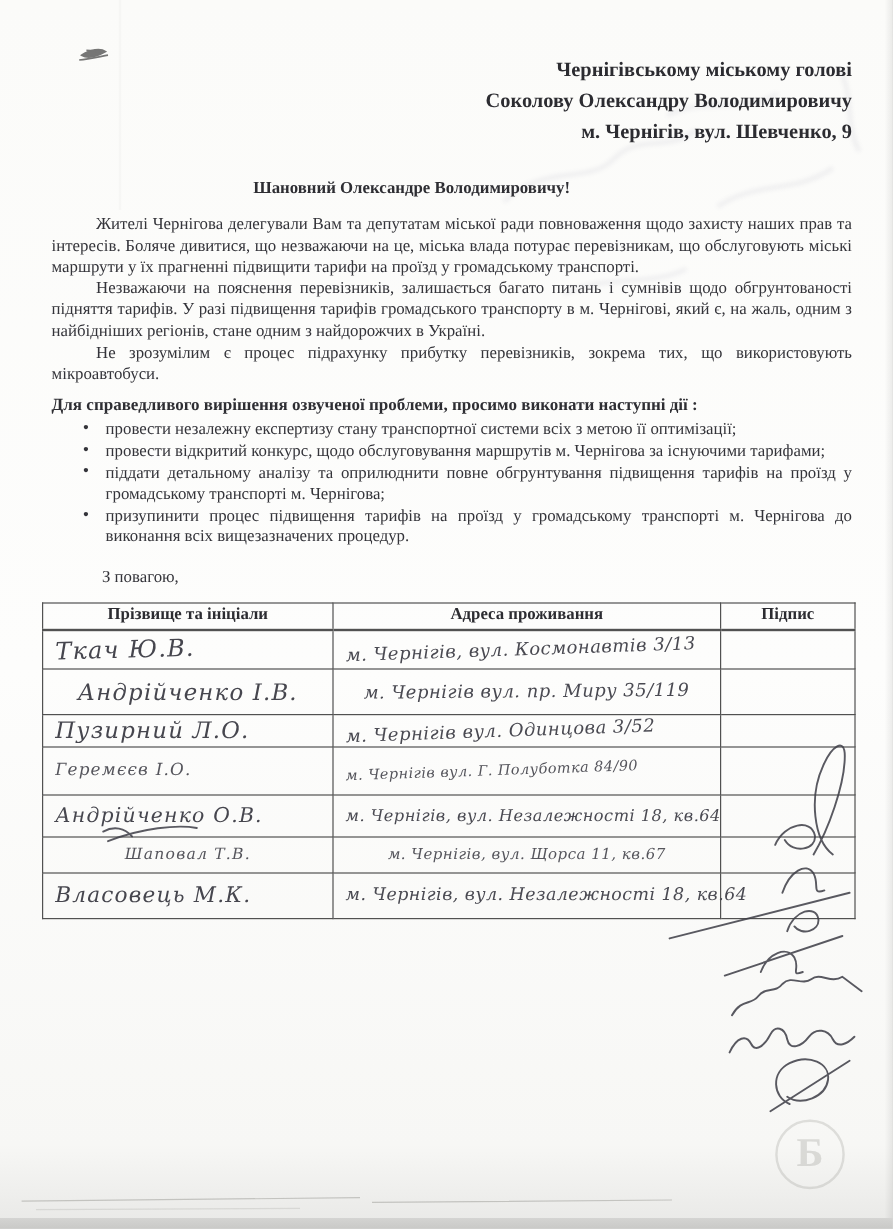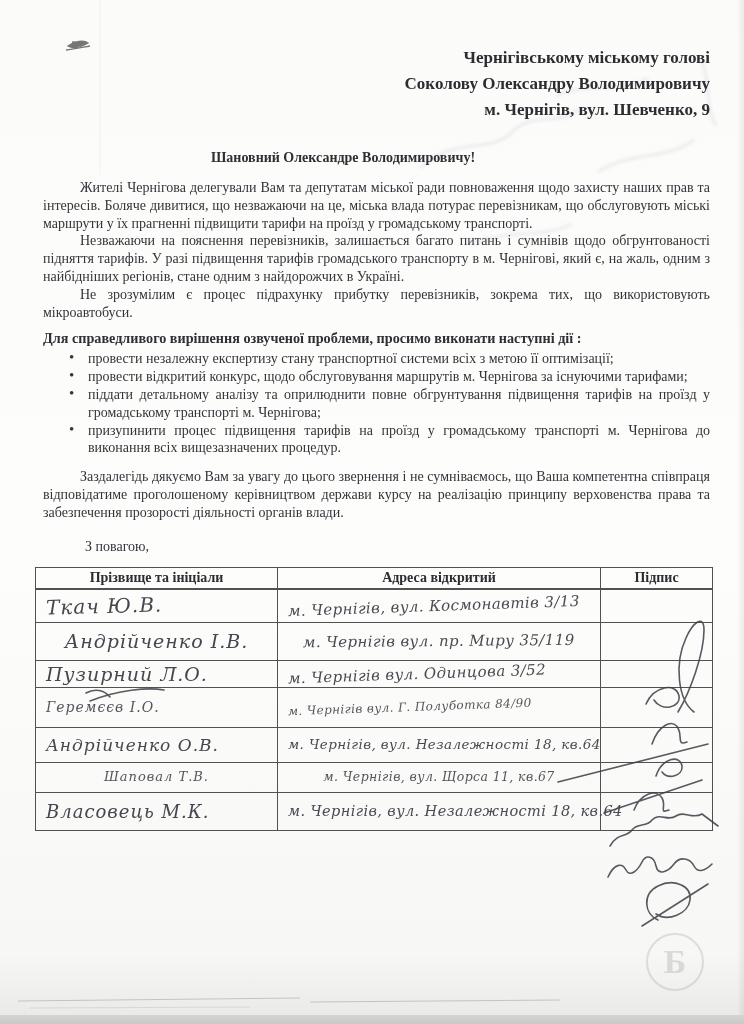--- a/index.html
+++ b/index.html
@@ -119,35 +119,34 @@
     <div class="demands-heading">Для справедливого вирішення озвученої проблеми, просимо виконати наступні дії :</div>
 
     <ul class="demands">
       <li>провести незалежну експертизу стану транспортної системи всіх з метою її оптимізації;</li>
       <li>провести відкритий конкурс, щодо обслуговування маршрутів м. Чернігова за існуючими тарифами;</li>
       <li>піддати детальному аналізу та оприлюднити повне обгрунтування підвищення тарифів на проїзд у громадському транспорті м. Чернігова;</li>
       <li>призупинити процес підвищення тарифів на проїзд у громадському транспорті м. Чернігова до виконання всіх вищезазначених процедур.</li>
     </ul>
 
     <div class="body-text closing">
-      <p>Заздалегідь дякуємо Вам за увагу до цього звернення і не сумніваємось, що Ваша компетентна співпраця відповідатиме проголошеному керівництвом держави курсу на реалізацію принципу верховенства права та забезпечення прозорості діяльності органів влади.</p>
     </div>
 
     <div class="signoff">З повагою,</div>
 
     <table class="sig-table">
       <colgroup>
         <col style="width:242px">
           <col style="width:323px">
           <col style="width:112px">
       </colgroup>
       <thead>
         <tr>
           <th>Прізвище та ініціали</th>
-          <th>Адреса відкритий</th>
+          <th>Адреса проживання</th>
           <th>Підпис</th>
         </tr>
       </thead>
       <tbody>
         <tr class="r1">
           <td><span class="hw hw-name">Ткач Ю.В.</span></td>
           <td><span class="hw hw-addr">м. Чернігів, вул. Космонавтів 3/13</span></td>
           <td></td>
         </tr>
         <tr class="r2">

